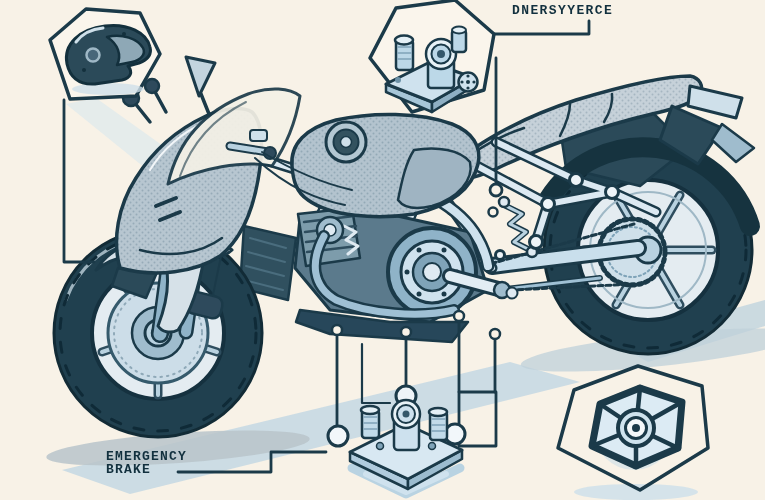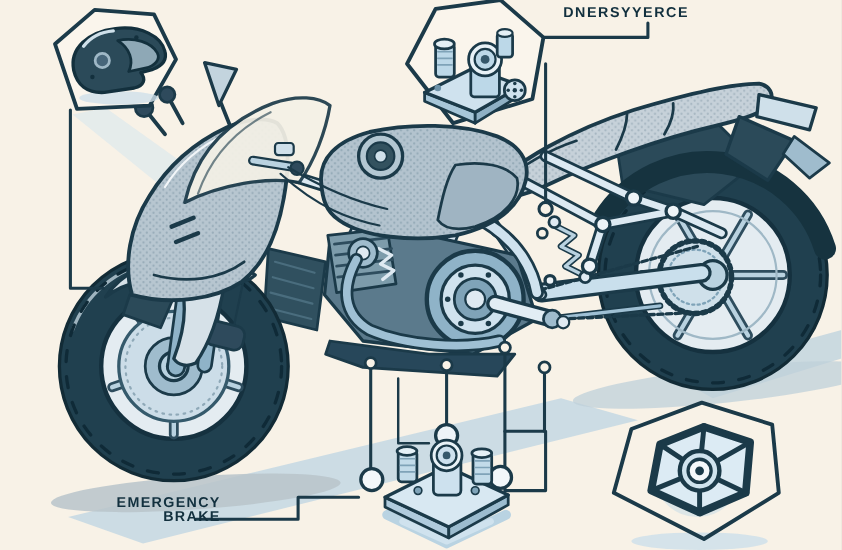--- a/index.html
+++ b/index.html
@@ -1,18 +1,18 @@
 <!DOCTYPE html>
 <html><head>
 <meta charset="utf-8">
 <style>
   html,body { margin:0; padding:0; background:#e9e4da; }
   .stage {
     position:relative; width:765px; height:500px; overflow:hidden;
-    background:#f8f2e7; font-family:Liberation Sans, sans-serif;
+    background:#f8f2e7; font-family:Liberation Mono, monospace;
   }
   .stage svg { position:absolute; left:0; top:0; }
   svg * { stroke-linejoin:round; stroke-linecap:round; }
   .lbl {
     position:absolute; color:#12303e; font-weight:bold; font-size:13px;
     letter-spacing:1.4px; line-height:13px; white-space:nowrap;
   }
   .lbl span { display:block; }
 </style>
 </head>
@@ -380,17 +380,17 @@
       <circle cx="640" cy="388" r="3.2" fill="#1b3a49"></circle>
       <circle cx="636" cy="466" r="3.2" fill="#1b3a49"></circle>
       <circle cx="678" cy="448" r="3.2" fill="#1b3a49"></circle>
     </g>
   </g>
 </svg>
 
   <div class="lbl" style="left:512px; top:4px;">
     <span>DNERSYYERCE</span>
   </div>
-  <div class="lbl" style="left:106px; top:450px; letter-spacing:1.2px;text-align:right;">
+  <div class="lbl" style="left:106px; top:450px; letter-spacing:1.2px;">
     <span>EMERGENCY</span>
     <span>BRAKE</span>
   </div>
 </div>
 
 </body></html>

